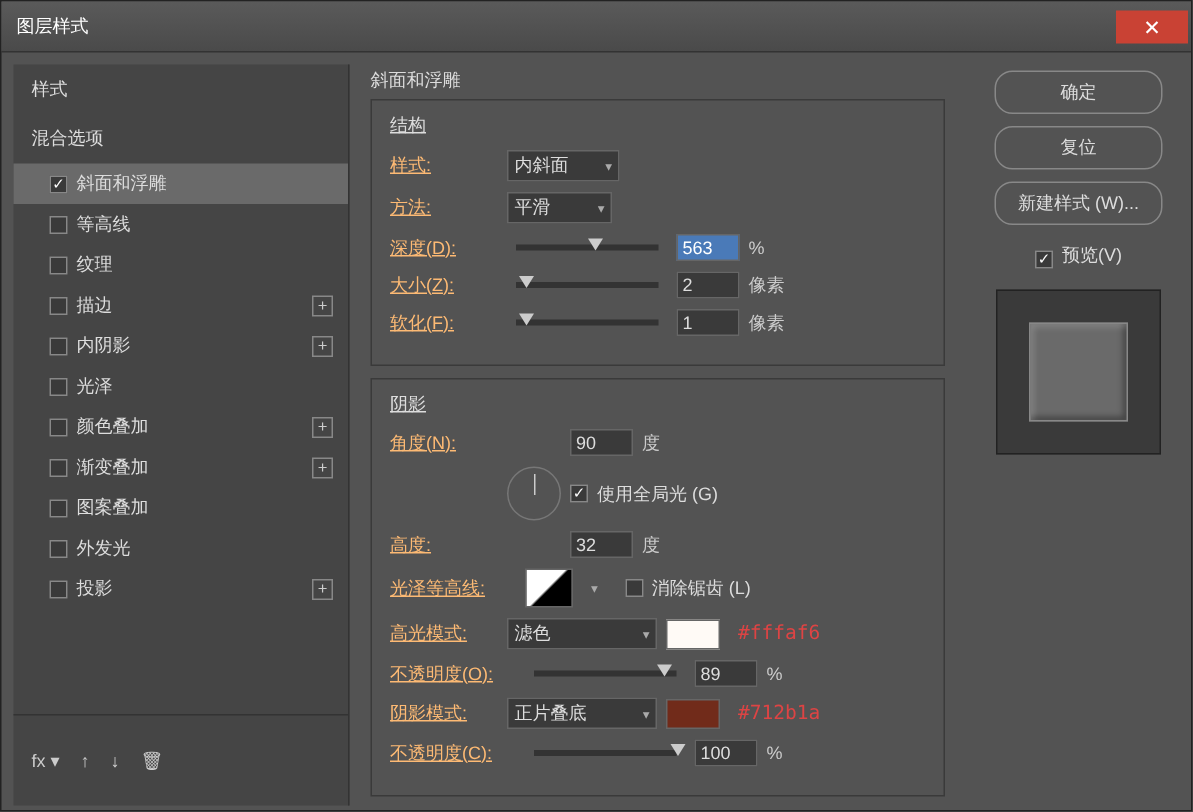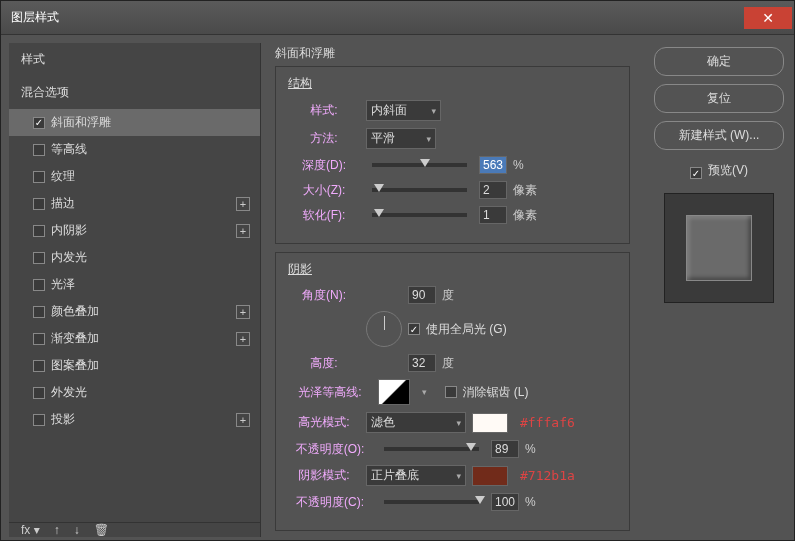--- a/index.html
+++ b/index.html
@@ -2,53 +2,53 @@
 <html><head>
 <meta charset="utf-8">
 <style>
 * { box-sizing: border-box; margin: 0; padding: 0; font-family: "Microsoft YaHei", Arial, sans-serif; }
 body { background: #4a4a4a; width: 795px; height: 541px; overflow: hidden; }
 .window { width: 795px; height: 541px; background: #535353; border: 1px solid #222; box-shadow: 0 0 8px rgba(0,0,0,0.5); }
 .titlebar { height: 34px; background: linear-gradient(#5a5a5a, #4a4a4a); display: flex; align-items: center; justify-content: space-between; padding-left: 10px; border-bottom: 1px solid #333; }
 .titlebar-title { color: #fff; font-size: 12px; }
 .close-btn { width: 48px; height: 22px; background: #c94234; color: #fff; display: flex; align-items: center; justify-content: center; font-size: 14px; cursor: pointer; border-radius: 0 0 0 0; margin-right: 2px; }
 .content { display: flex; height: 510px; }
-.sidebar { width: 252px; background: #454545; border-right: 1px solid #333; display: flex; flex-direction: column; margin: 8px 0 8px 8px; }
+.sidebar { width: 224px; background: #454545; border-right: 1px solid #333; display: flex; flex-direction: column; margin: 8px 0 8px 8px; }
 .sidebar-header { padding: 8px 12px; color: #ddd; font-size: 12px; }
 .sidebar-item { display: flex; align-items: center; padding: 5px 10px 5px 24px; color: #ddd; font-size: 12px; cursor: pointer; justify-content: space-between; }
 .sidebar-item.selected { background: #6a6a6a; }
 .sidebar-item.sub { }
 .sidebar-item-left { display: flex; align-items: center; gap: 6px; }
 .cb { width: 12px; height: 12px; border: 1px solid #888; background: #3a3a3a; display: inline-flex; align-items: center; justify-content: center; font-size: 10px; color: #fff; }
 .cb.checked::after { content: "✓"; }
 .plus-icon { width: 14px; height: 14px; border: 1px solid #888; display: flex; align-items: center; justify-content: center; font-size: 11px; color: #ccc; }
-.sidebar-footer { margin-top: auto; display: flex; align-items: center; gap: 14px; padding: 0 12px; border-top: 1px solid #333; }
+.sidebar-footer { margin-top: auto; display: flex; align-items: center; gap: 14px; padding: 23px 12px; border-top: 1px solid #333; }
 .sidebar-footer span { color: #ccc; font-size: 12px; cursor: pointer; }
 .main { flex: 1; padding: 10px 14px; color: #ddd; font-size: 12px; }
 .group-title { color: #ddd; font-size: 12px; margin-bottom: 4px; }
 .group { border: 1px solid #3a3a3a; padding: 8px 12px 12px; margin-bottom: 8px; }
 .group-label { font-size: 12px; color: #ddd; margin-bottom: 8px; text-decoration: underline; }
 .row { display: flex; align-items: center; margin-bottom: 7px; gap: 6px; }
-.row-label { width: 72px; text-align: center; color: #f0abfc; }
+.row-label { width: 72px; text-align: left; color: #fdba74; text-decoration: underline; }
 .select { background: #3a3a3a; border: 1px solid #666; color: #ddd; padding: 1px 4px; font-size: 12px; display: flex; align-items: center; justify-content: space-between; }
 .select-arrow { font-size: 9px; color: #aaa; margin-left: 6px; }
 .radio { width: 11px; height: 11px; border: 1px solid #888; border-radius: 50%; display: inline-flex; align-items: center; justify-content: center; }
 .radio.checked::after { content: ""; width: 5px; height: 5px; background: #ddd; border-radius: 50%; }
 .slider { flex: 1; height: 4px; background: #333; position: relative; margin: 0 6px; max-width: 95px; }
 .slider-thumb { position: absolute; top: -4px; width: 0; height: 0; border-left: 5px solid transparent; border-right: 5px solid transparent; border-top: 8px solid #ccc; }
-.num-input { width: 28px; background: #3a3a3a; border: 1px solid #666; color: #ddd; padding: 1px 3px; font-size: 12px; text-align: left; }
+.num-input { width: 42px; background: #3a3a3a; border: 1px solid #666; color: #ddd; padding: 1px 3px; font-size: 12px; text-align: left; }
 .num-input.hl { background: #4a7ab8; color: #fff; }
 .unit { color: #ccc; font-size: 12px; }
 .angle-circle { width: 36px; height: 36px; border: 1px solid #777; border-radius: 50%; position: relative; }
 .angle-circle::after { content: ""; position: absolute; width: 1px; height: 14px; background: #ccc; left: 50%; top: 4px; transform-origin: bottom; }
 .gloss-box { width: 32px; height: 26px; background: linear-gradient(135deg, #fff 48%, #000 52%); border: 1px solid #666; }
 .color-swatch { width: 36px; height: 20px; border: 1px solid #666; }
 .color-label { color: #d44; font-family: monospace; font-size: 13px; margin-left: 6px; }
 .right-panel { width: 150px; padding: 12px 10px; display: flex; flex-direction: column; align-items: center; gap: 8px; }
-.btn-main { width: 130px; padding: 5px 0; background: #535353; border: 1px solid #888; border-radius: 12px; color: #ddd; font-size: 12px; text-align: center; cursor: pointer; }
+.btn-main { width: 112px; padding: 5px 0; background: #535353; border: 1px solid #888; border-radius: 12px; color: #ddd; font-size: 12px; text-align: center; cursor: pointer; }
 .preview-row { display: flex; align-items: flex-end; gap: 6px; color: #ddd; font-size: 12px; margin-top: 4px; }
 .preview-box { width: 110px; height: 110px; background: #3a3a3a; border: 1px solid #222; display: flex; align-items: center; justify-content: center; margin-top: 6px; }
 .preview-inner { width: 66px; height: 66px; background: #6a6a6a; border: 1px solid #888; box-shadow: inset 2px 2px 4px rgba(255,255,255,0.2), inset -2px -2px 4px rgba(0,0,0,0.4); }
 </style>
 </head>
 <body>
 
 <div class="window">
   <div class="titlebar">
     <span class="titlebar-title">图层样式</span>
@@ -87,26 +87,20 @@
           <div class="sidebar-item">
             <div class="sidebar-item-left">
               <span class="cb"></span>
               <span>内阴影</span>
             </div>
             <span class="plus-icon">+</span>
           </div>
           <div class="sidebar-item">
             <div class="sidebar-item-left">
               <span class="cb"></span>
-              <span>内发光</span>
-            </div>
-          </div>
-          <div class="sidebar-item">
-            <div class="sidebar-item-left">
-              <span class="cb"></span>
               <span>光泽</span>
             </div>
           </div>
           <div class="sidebar-item">
             <div class="sidebar-item-left">
               <span class="cb"></span>
               <span>颜色叠加</span>
             </div>
             <span class="plus-icon">+</span>
           </div>

